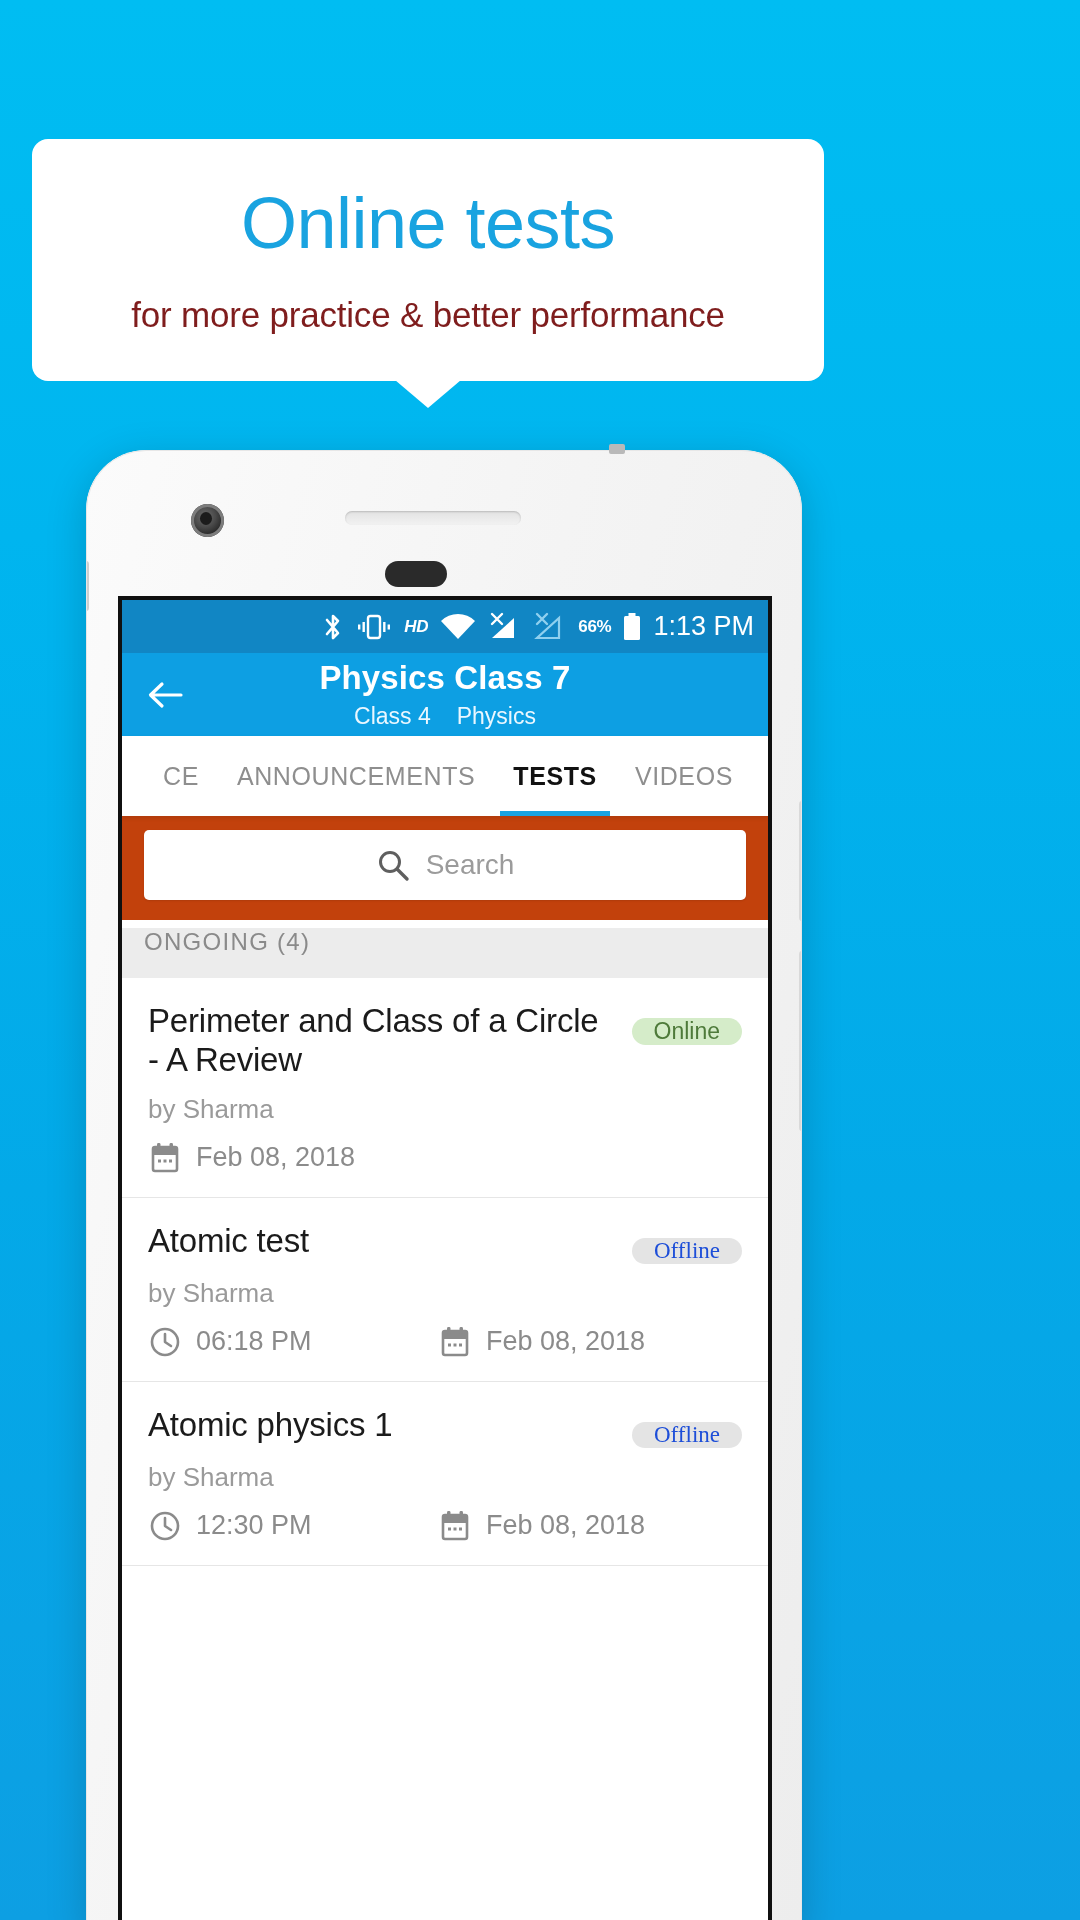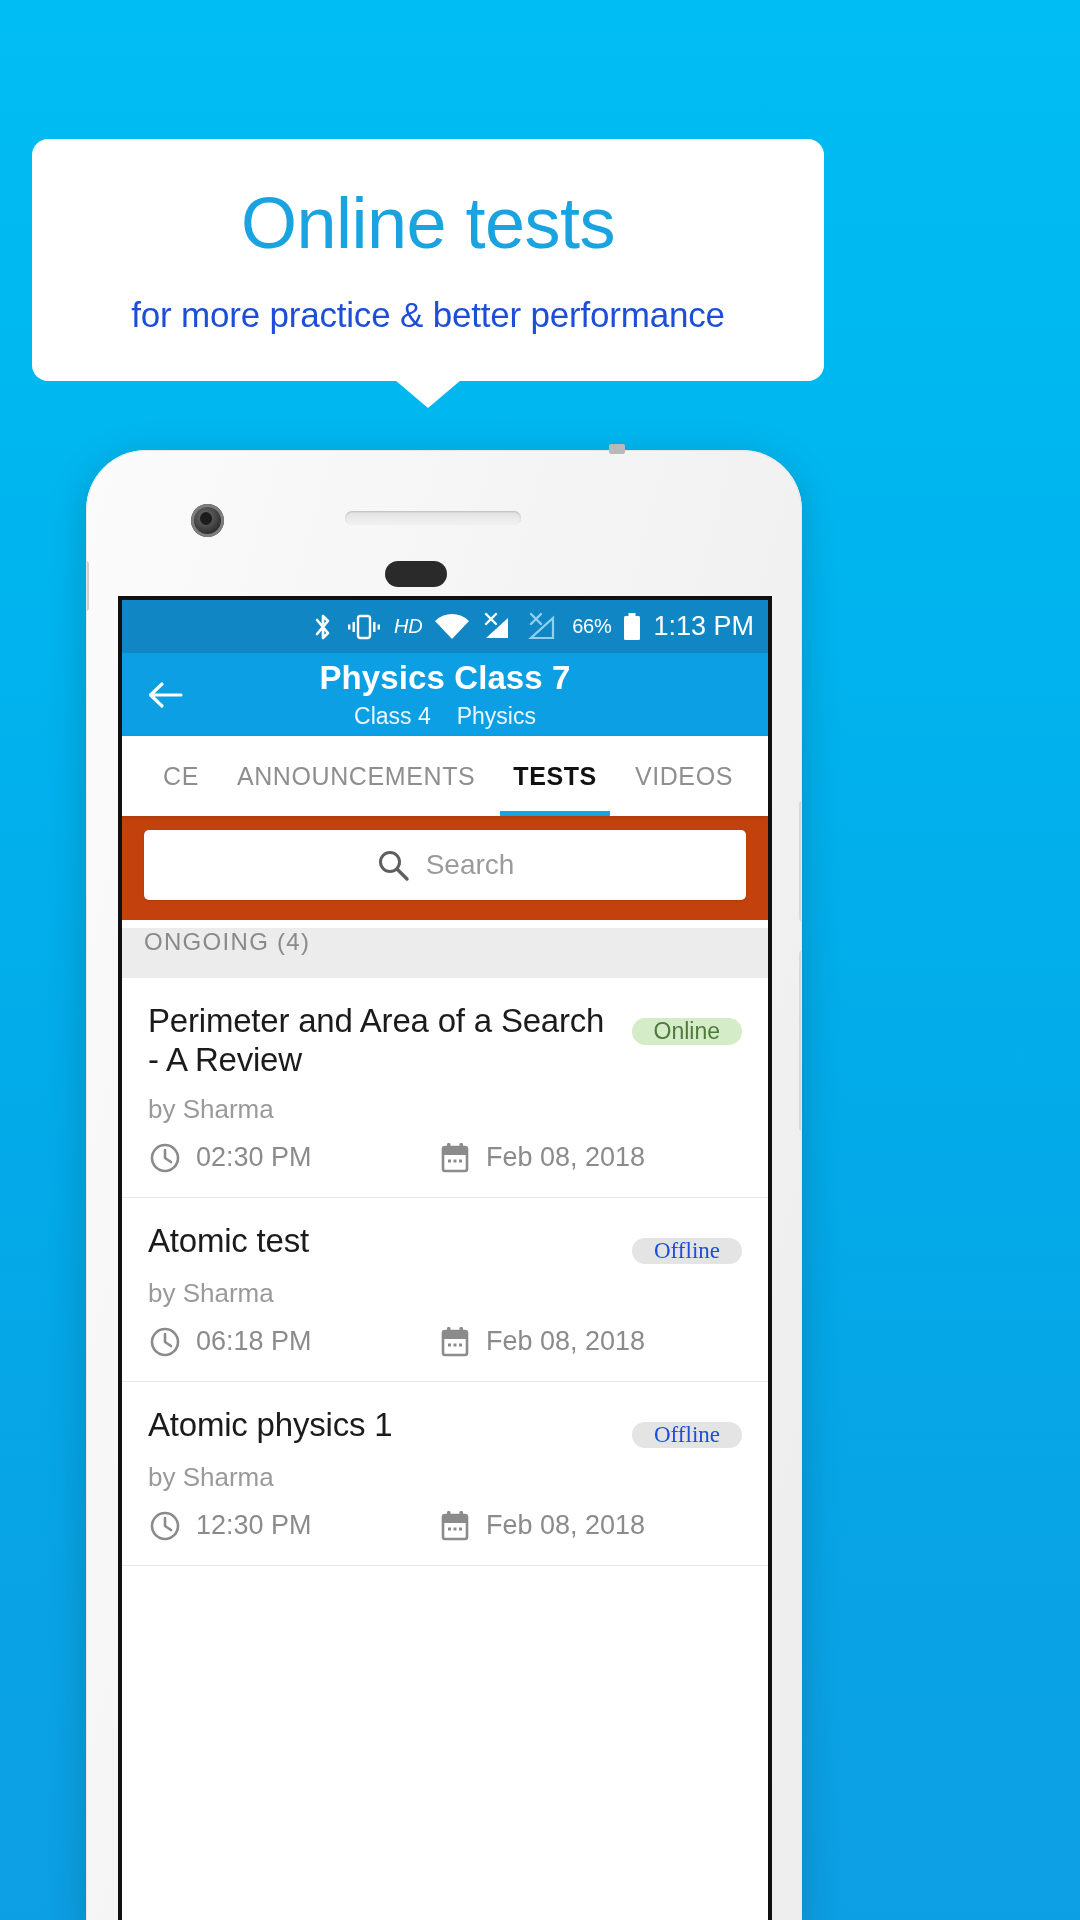--- a/index.html
+++ b/index.html
@@ -14,21 +14,21 @@
   .bubble-wrap { position:absolute; left:32px; top:139px; width:792px; }
   .bubble {
     background:#ffffff; border-radius:16px; padding:48px 40px 46px;
     text-align:center; position:relative;
   }
   .bubble-title {
     font-size:72px; color:#19a3e0; font-weight:400; letter-spacing:-0.5px;
     line-height:1.0;
   }
   .bubble-sub {
-    margin-top:36px; font-size:35px; color:#1d4ed8; font-weight:400;
+    margin-top:36px; font-size:35px; color:#7f1d1d; font-weight:400;
     letter-spacing:-0.2px;
   }
   .bubble-tail {
     position:absolute; left:50%; transform:translateX(-50%); bottom:-27px;
     width:0; height:0;
     border-left:33px solid transparent; border-right:33px solid transparent;
     border-top:28px solid #ffffff;
   }
 
   
@@ -80,21 +80,21 @@
     background:#ffffff; overflow:hidden;
     border:4px solid #101010; border-bottom:none;
   }
 
   
   .statusbar {
     height:53px; background:#1186c4; display:flex; align-items:center;
     justify-content:flex-end; padding-right:14px; gap:11px; color:#fff;
   }
   .sb-icon { display:flex; align-items:center; }
-  .sb-text { font-size:20px; font-weight:400; letter-spacing:-0.3px; }
+  .sb-text { font-size:17px; font-weight:700; letter-spacing:-0.3px; }
   .sb-time { font-size:27px; font-weight:400; letter-spacing:0px; }
 
   
   .appbar {
     background:#0d9fe3; height:83px; position:relative;
     display:flex; align-items:center; justify-content:center; flex-direction:column;
   }
   .back-arrow {
     position:absolute; left:22px; top:50%; transform:translateY(-50%);
     width:42px; height:42px; cursor:pointer;
@@ -248,34 +248,25 @@
           <span class="search-ph">Search</span>
         </div>
       </div>
 
       <div class="section-head">ONGOING (4)</div>
 
       <div>
 
         <div class="test-item">
           <div class="ti-row">
-            <div class="ti-title">Perimeter and Area of a Search - A Review</div>
+            <div class="ti-title">Perimeter and Class of a Circle - A Review</div>
             <div class="badge online">Online</div>
           </div>
           <div class="ti-by">by Sharma</div>
           <div class="ti-meta">
-            <div class="meta-cell first">
-              <span>
-                <svg width="34" height="34" viewBox="0 0 34 34">
-                  <circle cx="17" cy="17" r="13" fill="none" stroke="#8b8b8b" stroke-width="2.6"></circle>
-                  <path d="M17 9 L17 17 L23 21" fill="none" stroke="#8b8b8b" stroke-width="2.6" stroke-linecap="round" stroke-linejoin="round"></path>
-                </svg>
-              </span>
-              <span class="meta-text">02:30 PM</span>
-            </div>
             <div class="meta-cell">
               <span>
                 <svg width="34" height="34" viewBox="0 0 34 34">
                   <rect x="5" y="6" width="24" height="24" rx="2" fill="none" stroke="#8b8b8b" stroke-width="2.6"></rect>
                   <rect x="5" y="6" width="24" height="8" fill="#8b8b8b"></rect>
                   <rect x="9" y="2" width="3.5" height="7" rx="1.4" fill="#8b8b8b"></rect>
                   <rect x="21.5" y="2" width="3.5" height="7" rx="1.4" fill="#8b8b8b"></rect>
                   <rect x="10" y="18.5" width="3" height="3" fill="#8b8b8b"></rect>
                   <rect x="15.5" y="18.5" width="3" height="3" fill="#8b8b8b"></rect>
                   <rect x="21" y="18.5" width="3" height="3" fill="#8b8b8b"></rect>

